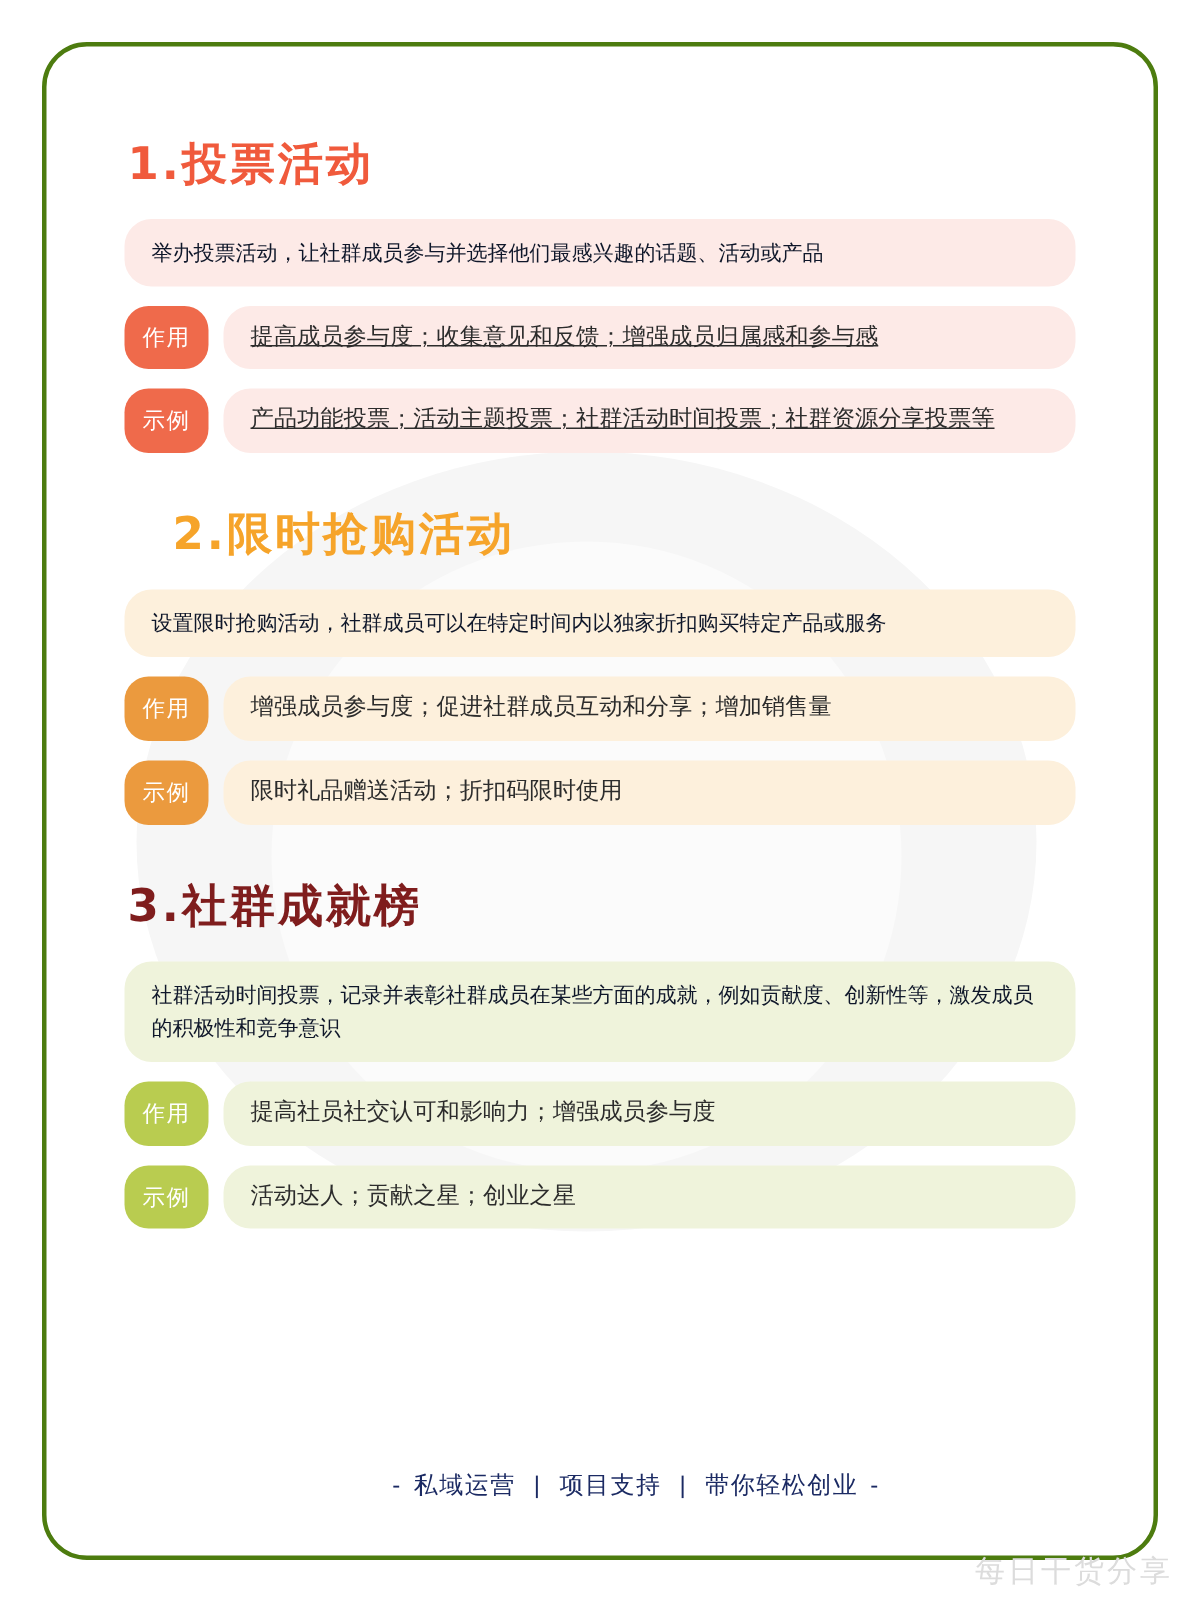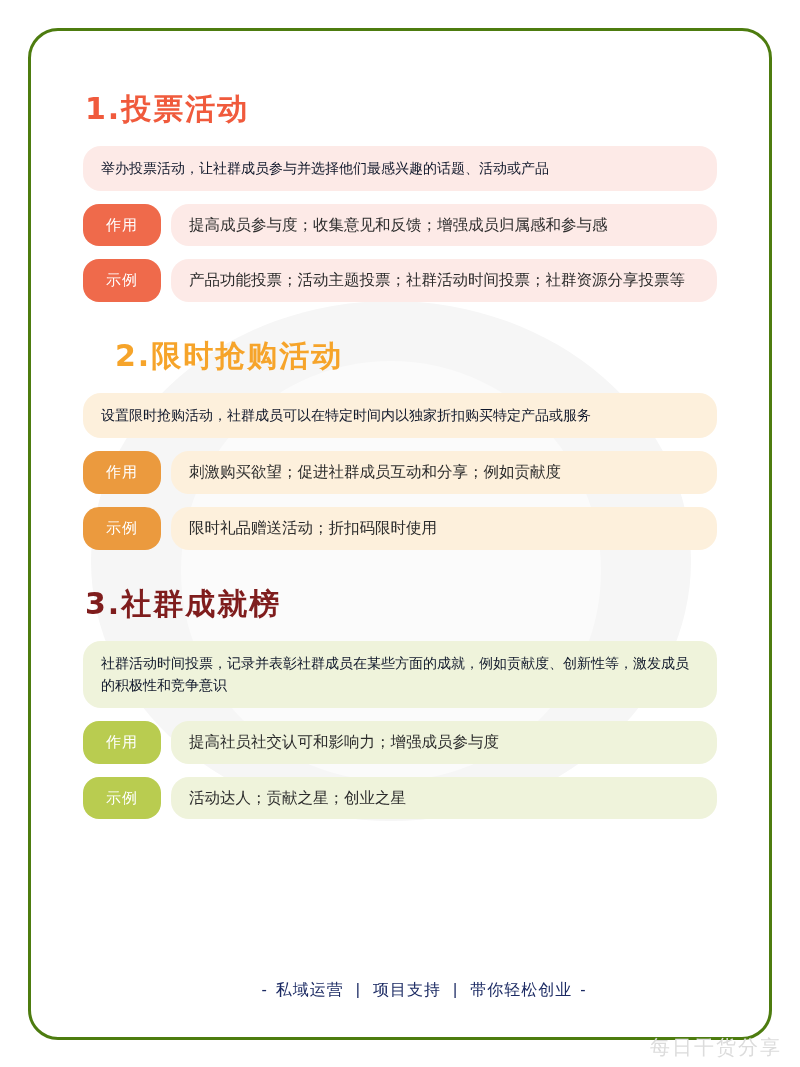--- a/index.html
+++ b/index.html
@@ -85,21 +85,21 @@
   .s2 .desc { background: #fdf0dc; }
   .s3 .desc { background: #eff3db; }
 
   .row {
     display: flex;
     align-items: stretch;
     margin-bottom: 13px;
   }
   .tag {
     flex: 0 0 auto;
-    width: 78px;
+    width: 56px;
     border-radius: 16px;
     color: #ffffff;
     font-size: 15px;
     display: flex;
     align-items: center;
     justify-content: center;
     padding: 9px 0;
     letter-spacing: 1px;
   }
   .s1 .tag { background: #ef6a4b; }
@@ -110,21 +110,21 @@
     flex: 1 1 auto;
     border-radius: 18px;
     padding: 9px 18px;
     font-size: 15.5px;
     line-height: 1.6;
     color: #2c2c2c;
     margin-left: 10px;
     display: flex;
     align-items: center;
   }
-  .s1 .row-text { background: #fdeae7; }
+  .s1 .row-text { background: #fdeae7; text-decoration: underline; }
   .s2 .row-text { background: #fdf0dc; }
   .s3 .row-text { background: #eff3db; }
 
   #footer {
     position: absolute;
     left: 0;
     right: 0;
     bottom: 36px;
     text-align: center;
     color: #1b2a63;
@@ -173,21 +173,21 @@
         <div class="tag">示例</div>
         <div class="row-text">产品功能投票；活动主题投票；社群活动时间投票；社群资源分享投票等</div>
       </div>
     </div>
 
     <div class="section s2">
       <h2 class="section-title">2.限时抢购活动</h2>
       <div class="desc">设置限时抢购活动，社群成员可以在特定时间内以独家折扣购买特定产品或服务</div>
       <div class="row">
         <div class="tag">作用</div>
-        <div class="row-text">刺激购买欲望；促进社群成员互动和分享；例如贡献度</div>
+        <div class="row-text">增强成员参与度；促进社群成员互动和分享；增加销售量</div>
       </div>
       <div class="row">
         <div class="tag">示例</div>
         <div class="row-text">限时礼品赠送活动；折扣码限时使用</div>
       </div>
     </div>
 
     <div class="section s3">
       <h2 class="section-title">3.社群成就榜</h2>
       <div class="desc">社群活动时间投票，记录并表彰社群成员在某些方面的成就，例如贡献度、创新性等，激发成员的积极性和竞争意识</div>

